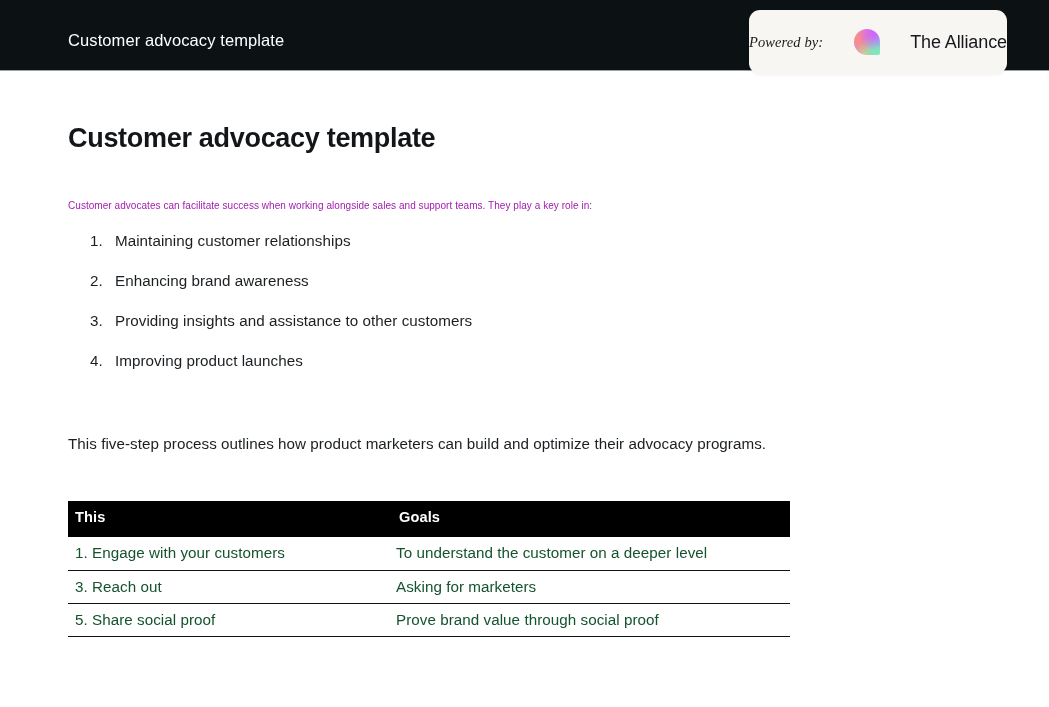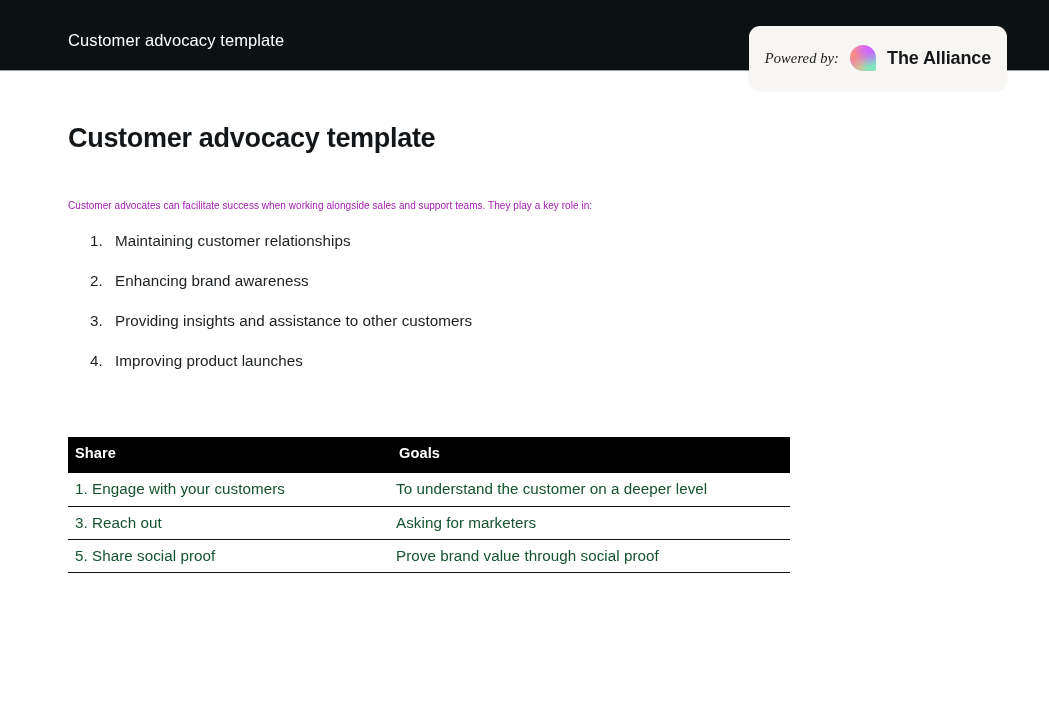--- a/index.html
+++ b/index.html
@@ -45,28 +45,28 @@
     color: #ffffff;
     letter-spacing: 0.1px;
     line-height: 22px;
     white-space: nowrap;
   }
 
   
   .badge {
     position: absolute;
     left: 749px;
-    top: 26px;
+    top: 10px;
     width: 258px;
     height: 64px;
     background: #F8F6F2;
     border-radius: 11px;
     display: flex;
     align-items: center;
-    justify-content: center;
+    justify-content: space-between;
     gap: 11px;
     box-shadow: 0 1px 3px rgba(0,0,0,0.06);
   }
 
   .badge-powered {
     font-family: "Liberation Serif", serif;
     font-style: italic;
     font-size: 14.5px;
     color: #1a1a1a;
     letter-spacing: 0.1px;
@@ -81,21 +81,21 @@
     background:
       radial-gradient(circle at 78% 18%, rgba(214, 94, 255, 0.95) 0%, rgba(214,94,255,0) 58%),
       radial-gradient(circle at 18% 38%, rgba(255, 140, 120, 0.95) 0%, rgba(255,140,120,0) 60%),
       radial-gradient(circle at 88% 78%, rgba(120, 235, 190, 0.95) 0%, rgba(120,235,190,0) 62%),
       radial-gradient(circle at 40% 92%, rgba(255, 196, 120, 0.85) 0%, rgba(255,196,120,0) 58%),
       linear-gradient(135deg, #ff9aa8 0%, #c97cf2 38%, #7bb6f0 66%, #84e6b5 100%);
   }
 
   .badge-name {
     font-size: 18px;
-    font-weight: 700;
+    font-weight: 400;
     color: #16191c;
     letter-spacing: -0.1px;
     white-space: nowrap;
   }
 
   
   .doc {
     position: absolute;
     left: 68px;
     top: 71px;
@@ -225,30 +225,31 @@
       <li>
         <span class="num">3.</span>
         <span>Providing insights and assistance to other customers</span>
       </li>
       <li>
         <span class="num">4.</span>
         <span>Improving product launches</span>
       </li>
     </ol>
 
+    <p class="outro">This five-step process outlines how product marketers can build and optimize their advocacy programs.</p>
 
     <div class="tbl-wrap">
       <table class="steps-table">
         <colgroup>
             <col class="c1">
             <col class="c2">
           </colgroup>
         <thead>
           <tr>
-            <th>Share</th>
+            <th>This</th>
             <th>Goals</th>
           </tr>
         </thead>
         <tbody>
           <tr>
             <td>1. Engage with your customers</td>
             <td class="goal">To understand the customer on a deeper level</td>
           </tr>
           <tr>
             <td>3. Reach out</td>

